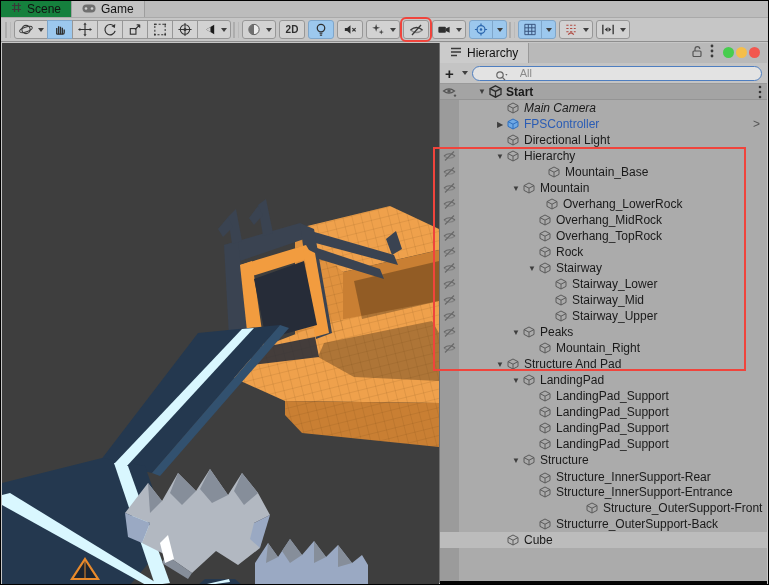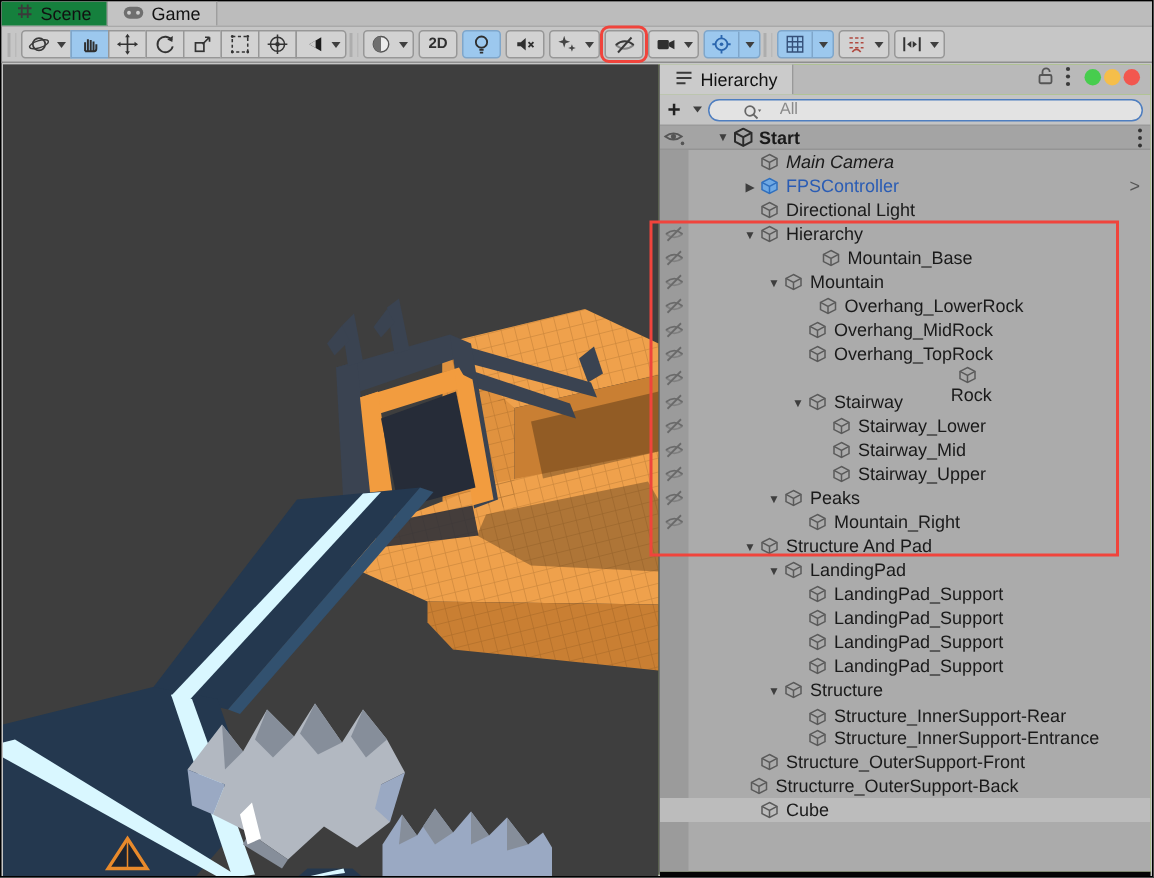--- a/index.html
+++ b/index.html
@@ -541,21 +541,21 @@
               </svg></span>
             <span class="arrow"></span>
             <span class="obj-icon">
               <svg width="12" height="12" viewBox="0 0 12 12">
                 <path d="M6 1 L11 3.6 L11 8.4 L6 11 L1 8.4 L1 3.6 Z" fill="none" stroke="#5a5a5a" stroke-width="1"></path>
                 <path d="M1 3.6 L6 6.2 L11 3.6 M6 6.2 L6 11" fill="none" stroke="#5a5a5a" stroke-width="1"></path>
               </svg>
             </span>
             <span class="rlabel">Overhang_TopRock</span>
           </div>
-          <div class="row" style="padding-left: 85px; flex-direction: column;">
+          <div class="row" style="padding-left: 85px;">
             <span class="eye"><svg width="15" height="12" viewBox="0 0 15 12">
                 <path d="M2 6 Q7.5 1.5 13 6" fill="none" stroke="#6a6a6a" stroke-width="1.2"></path>
                 <path d="M2 6 Q7.5 10.5 13 6" fill="none" stroke="#6a6a6a" stroke-width="1.2" opacity=".55"></path>
                 <line x1="3" y1="10.5" x2="12" y2="1.5" stroke="#6a6a6a" stroke-width="1.2"></line>
               </svg></span>
             <span class="arrow"></span>
             <span class="obj-icon">
               <svg width="12" height="12" viewBox="0 0 12 12">
                 <path d="M6 1 L11 3.6 L11 8.4 L6 11 L1 8.4 L1 3.6 Z" fill="none" stroke="#5a5a5a" stroke-width="1"></path>
                 <path d="M1 3.6 L6 6.2 L11 3.6 M6 6.2 L6 11" fill="none" stroke="#5a5a5a" stroke-width="1"></path>
@@ -736,31 +736,31 @@
           <div class="row" style="padding-left: 85px;">
             <span class="arrow"></span>
             <span class="obj-icon">
               <svg width="12" height="12" viewBox="0 0 12 12">
                 <path d="M6 1 L11 3.6 L11 8.4 L6 11 L1 8.4 L1 3.6 Z" fill="none" stroke="#5a5a5a" stroke-width="1"></path>
                 <path d="M1 3.6 L6 6.2 L11 3.6 M6 6.2 L6 11" fill="none" stroke="#5a5a5a" stroke-width="1"></path>
               </svg>
             </span>
             <span class="rlabel">Structure_InnerSupport-Entrance</span>
           </div>
-          <div class="row" style="padding-left: 53px;">
+          <div class="row" style="padding-left: 110px; margin-left: 22px;">
             <span class="arrow"></span>
             <span class="obj-icon">
               <svg width="12" height="12" viewBox="0 0 12 12">
                 <path d="M6 1 L11 3.6 L11 8.4 L6 11 L1 8.4 L1 3.6 Z" fill="none" stroke="#5a5a5a" stroke-width="1"></path>
                 <path d="M1 3.6 L6 6.2 L11 3.6 M6 6.2 L6 11" fill="none" stroke="#5a5a5a" stroke-width="1"></path>
               </svg>
             </span>
             <span class="rlabel">Structure_OuterSupport-Front</span>
           </div>
-          <div class="row" style="padding-left: 46px;">
+          <div class="row" style="padding-left: 85px;">
             <span class="arrow"></span>
             <span class="obj-icon">
               <svg width="12" height="12" viewBox="0 0 12 12">
                 <path d="M6 1 L11 3.6 L11 8.4 L6 11 L1 8.4 L1 3.6 Z" fill="none" stroke="#5a5a5a" stroke-width="1"></path>
                 <path d="M1 3.6 L6 6.2 L11 3.6 M6 6.2 L6 11" fill="none" stroke="#5a5a5a" stroke-width="1"></path>
               </svg>
             </span>
             <span class="rlabel">Structurre_OuterSupport-Back</span>
           </div>
           <div class="row highlight" style="padding-left: 53px;">

